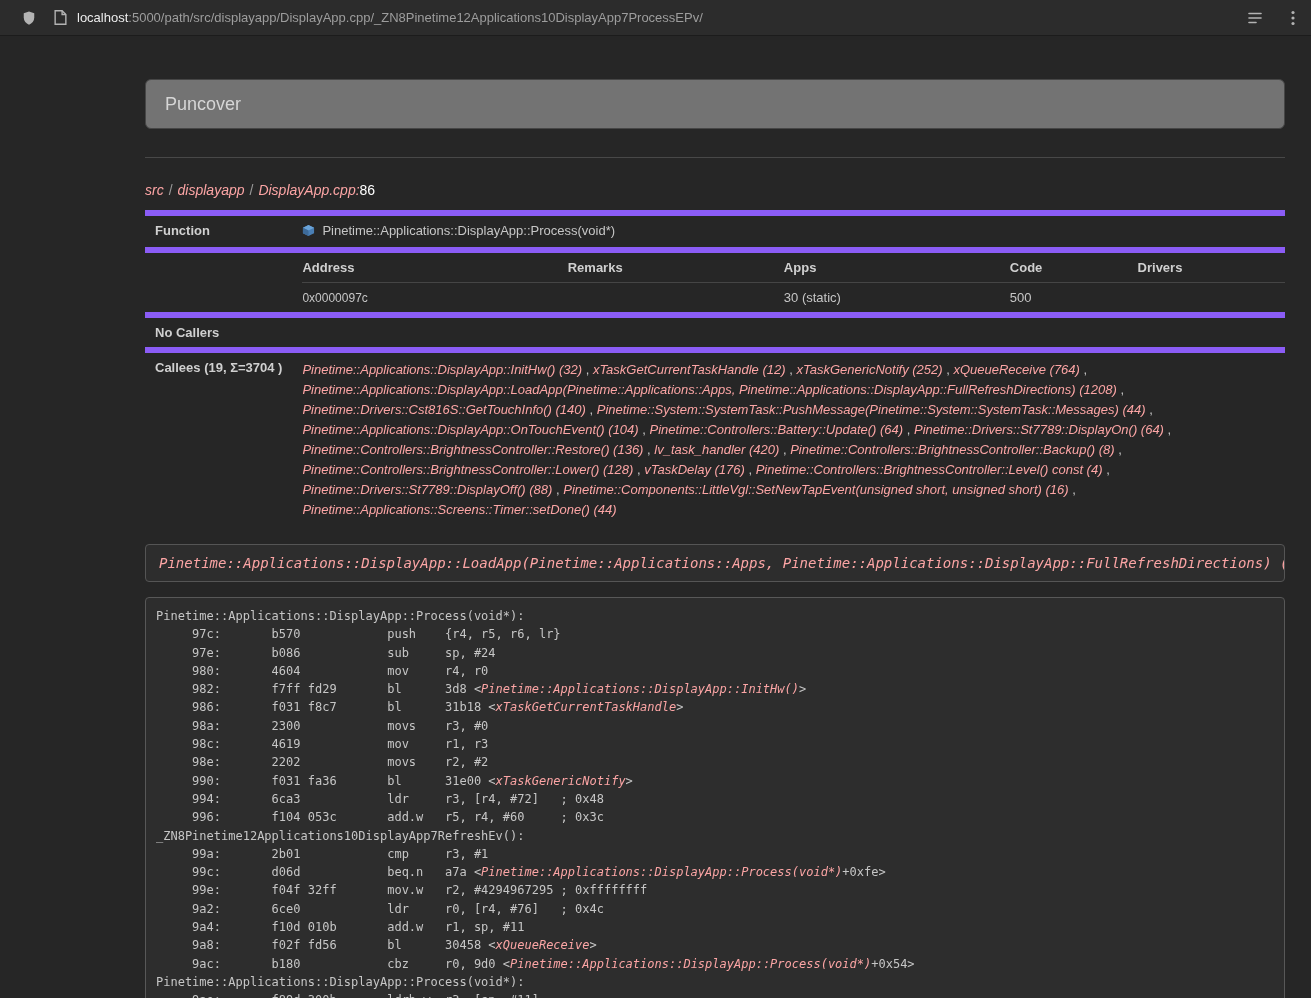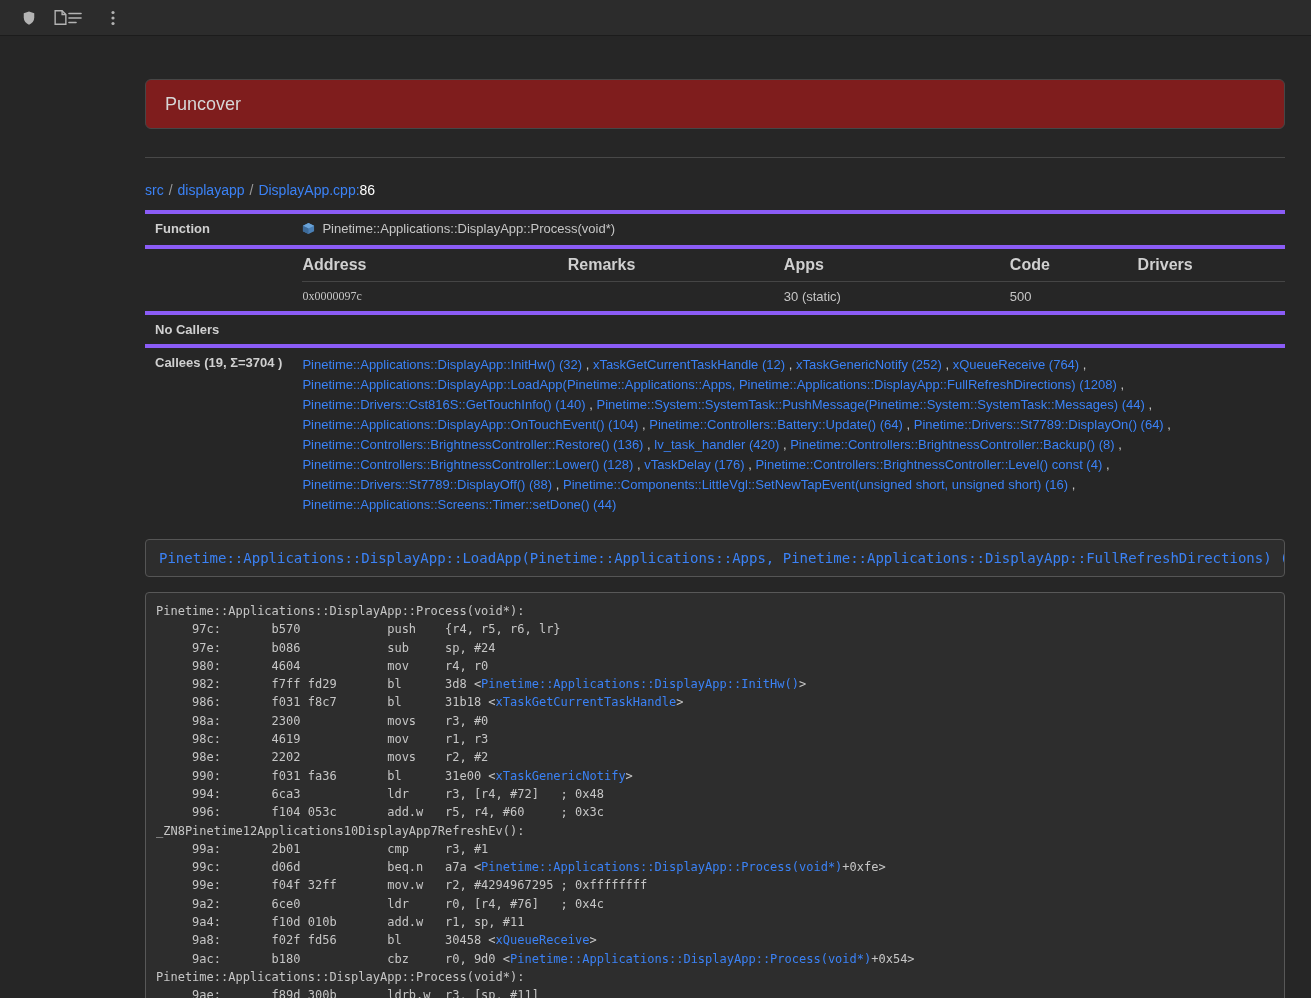--- a/index.html
+++ b/index.html
@@ -3,21 +3,21 @@
 <meta charset="utf-8">
 <style>
   * { box-sizing: border-box; }
   html, body { margin: 0; padding: 0; }
   body {
     width: 1311px; height: 998px;
     background: #262626;
     overflow: hidden;
     font-family: "Liberation Sans", "DejaVu Sans", sans-serif;
   }
-  a.lnk { color: #3b82f6; text-decoration: none; }
+  a.lnk { color: #fca5a5; text-decoration: none; font-style: italic; }
 
   
   .toolbar {
     height: 36px; background: #2c2c2c;
     border-bottom: 1px solid #1c1c1c;
     display: flex; align-items: center;
   }
   .icon-btn { display: flex; align-items: center; justify-content: center; flex: 0 0 auto; }
   .shield-wrap { margin-left: 22px; }
   .pageic-wrap { margin-left: 18px; }
@@ -28,53 +28,53 @@
   }
   .url .host { color: #ededed; }
   .reader-wrap { margin-right: 28px; }
   .kebab-wrap { margin-right: 16px; }
 
   
   .container { width: 1140px; margin-left: 145px; }
 
   .jumbotron {
     margin-top: 43px; height: 50px;
-    background: #7f1d1d; border: 1px solid #464646; border-radius: 6px;
+    background: #737373; border: 1px solid #464646; border-radius: 6px;
     display: flex; align-items: center; padding: 0 19px;
     font-size: 18px; color: #d6d6d6;
   }
   hr.divider { border: none; border-top: 1px solid #484848; margin: 28px 0 0 0; }
 
   .breadcrumb { margin-top: 24px; font-size: 14px; color: #c6c6c6; }
   .breadcrumb .sep { color: #9a9a9a; margin: 0 5px; }
   .breadcrumb .linenum { color: #ffffff; }
 
   
   table.fn {
     width: 100%; border-collapse: collapse;
     margin-top: 12px; font-size: 13px; color: #c6c6c6;
   }
-  table.fn > tbody > tr { border-top: 4px solid #8b5cf6; }
+  table.fn > tbody > tr { border-top: 6px solid #8b5cf6; }
   table.fn > tbody > tr > th {
     width: 145px; min-width: 145px; text-align: left; vertical-align: top;
     padding: 7px 10px; font-size: 13px; font-weight: bold; color: #d0d0d0;
     white-space: nowrap;
   }
   table.fn > tbody > tr > td { padding: 7px 10px; vertical-align: top; }
   td.stats-cell { padding: 0 0 0 10px !important; }
 
   .fnwrap { display: inline-flex; align-items: center; }
   .fnwrap svg { margin-right: 7px; flex: 0 0 auto; }
 
   table.stats { width: 100%; border-collapse: collapse; table-layout: fixed; }
   table.stats th, table.stats td { text-align: left; padding: 7px 10px 7px 0; }
-  table.stats th { font-weight: bold; color: #d0d0d0; font-size: 16px; }
+  table.stats th { font-weight: bold; color: #d0d0d0; font-size: 13px; }
   table.stats tbody tr { border-top: 1px solid #454545; }
   .c0 { width: 27%; } .c1 { width: 22%; margin-left: 6px; } .c2 { width: 23%; } .c3 { width: 13%; } .c4 { width: 15%; }
-  .mono { font-family: Liberation Serif, serif; font-size: 12px; }
+  .mono { font-family: Liberation Sans, sans-serif; font-size: 12px; }
 
   .callees { line-height: 20px; }
   .callees a.lnk { white-space: nowrap; }
 
   
   .panel {
     margin-top: 17px;
     border: 1px solid #555555; border-radius: 4px; background: #2d2d2d;
     padding: 10px 13px;
     font-family: "DejaVu Sans Mono", "Liberation Mono", monospace;
@@ -99,20 +99,23 @@
     <svg width="14" height="16" viewBox="0 0 16 17">
       <path d="M8 1 L14 3 V8 C14 12.2 11.4 14.9 8 16.2 C4.6 14.9 2 12.2 2 8 V3 Z" fill="#b3b3b3"></path>
     </svg>
   </span>
   <span class="icon-btn pageic-wrap">
     <svg width="13" height="15" viewBox="0 0 12 14">
       <path d="M1 0.7 h6.5 l3.5 3.5 v9.1 H1 Z" fill="none" stroke="#b3b3b3" stroke-width="1.3"></path>
       <path d="M7.5 0.7 v3.5 h3.5" fill="none" stroke="#b3b3b3" stroke-width="1.3"></path>
     </svg>
   </span>
+  <div class="url">
+    <span class="host">localhost</span><span>:5000/path/src/displayapp/DisplayApp.cpp/_ZN8Pinetime12Applications10DisplayApp7ProcessEPv/</span>
+  </div>
   <span class="icon-btn reader-wrap">
     <svg width="16" height="14" viewBox="0 0 16 14">
       <g stroke="#b3b3b3" stroke-width="1.6" stroke-linecap="round" fill="none">
         <line x1="2" y1="2.5" x2="14" y2="2.5"></line>
         <line x1="2" y1="7" x2="14" y2="7"></line>
         <line x1="2" y1="11.5" x2="9" y2="11.5"></line>
       </g>
     </svg>
   </span>
   <span class="icon-btn kebab-wrap">

